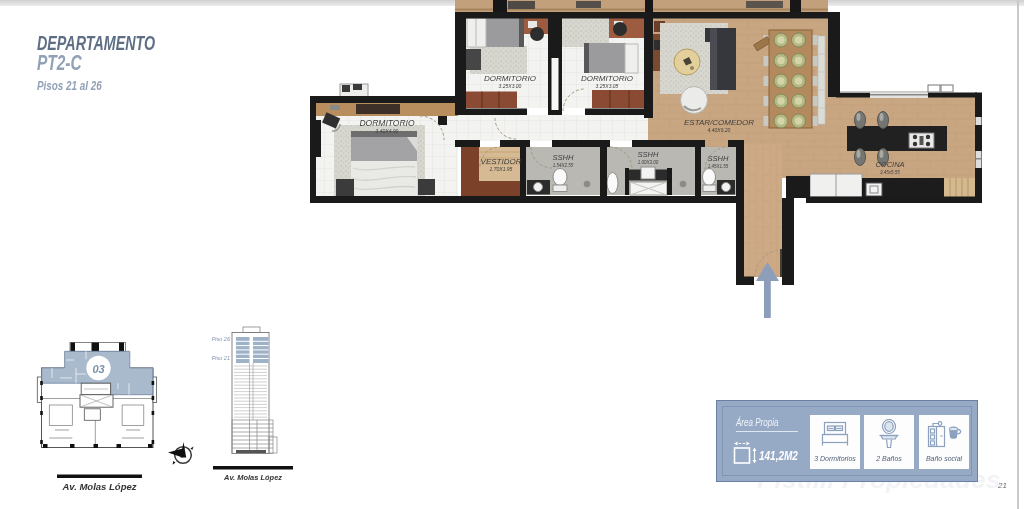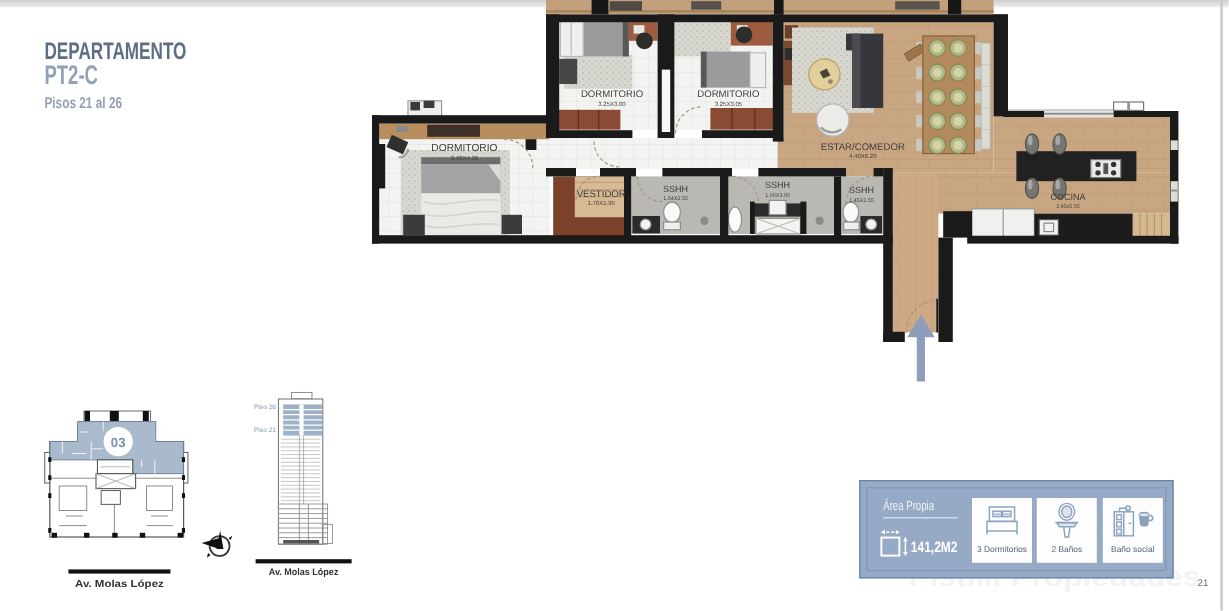--- a/index.html
+++ b/index.html
@@ -1,17 +1,17 @@
 <!DOCTYPE html>
 <html><head>
 <meta charset="utf-8">
 <style>
   html,body{margin:0;padding:0;background:#fff;}
   #page{position:relative;width:1024px;height:509px;overflow:hidden;background:#fff;
-        font-family:"Liberation Sans",sans-serif;}
+        font-family:"Liberation Sans",sans-serif;font-style:italic;}
   .abs{position:absolute;}
   #topbar{left:0;top:0;width:1024px;height:6px;background:linear-gradient(#d0d0d0,#ececec);}
   #rightline{left:1017px;top:0;width:2px;height:509px;background:#c9c9c9;}
   #t1{left:37px;top:32px;font-size:20px;font-weight:bold;color:#5e6e84;
       transform:scaleX(0.715);transform-origin:0 0;letter-spacing:0px;white-space:nowrap;}
   #t2{left:37px;top:50px;font-size:22.5px;font-weight:bold;color:#92a1b6;
       transform:scaleX(0.687);transform-origin:0 0;white-space:nowrap;}
   #t3{left:37px;top:78px;font-size:13px;font-weight:bold;color:#92a1b6;
       transform:scaleX(0.759);transform-origin:0 0;white-space:nowrap;}
   #infobox{left:716px;top:400px;width:260px;height:80px;background:#97aac5;border:1px solid #6a7fa2;}

